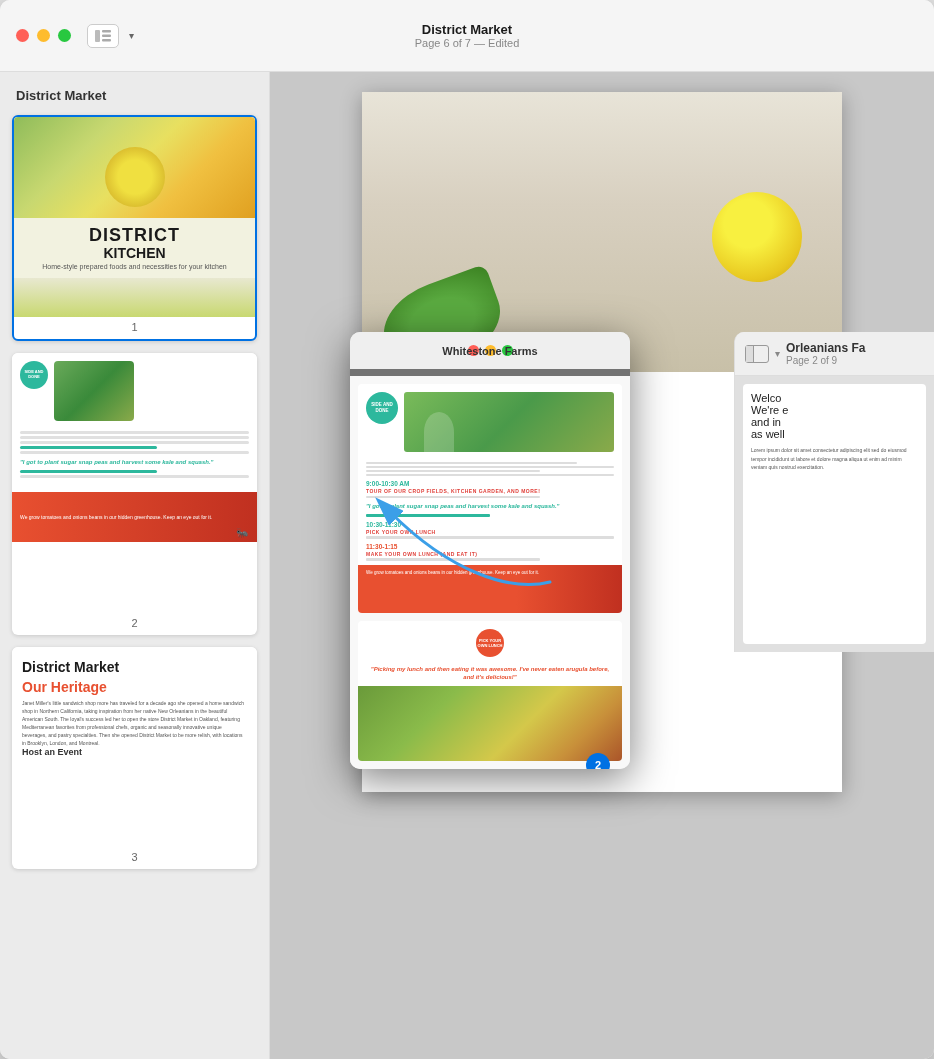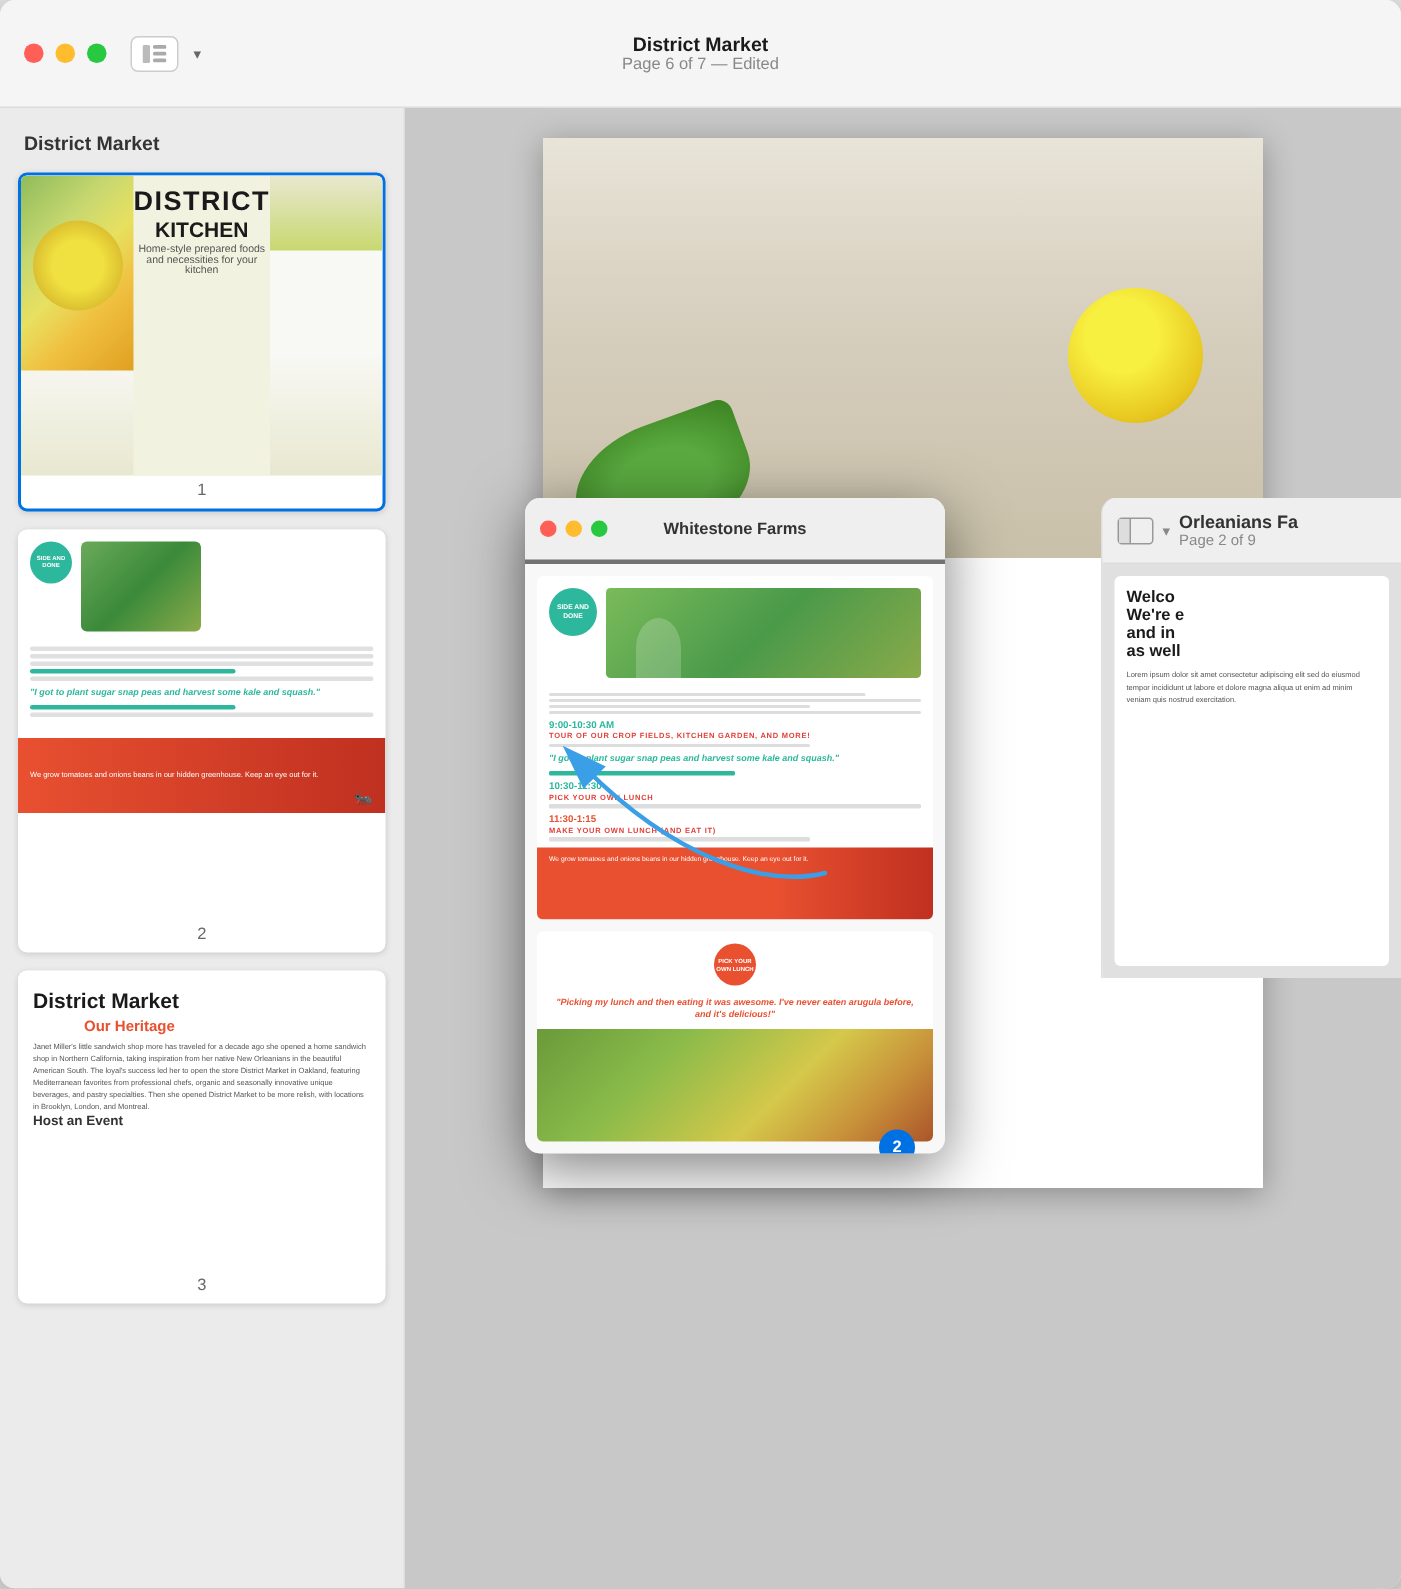--- a/index.html
+++ b/index.html
@@ -121,20 +121,21 @@
     }
 
     
     .thumb1-content {
       width: 100%;
       height: 200px;
       background: linear-gradient(to bottom, #f8f8f4 60%, #e8e8d0 100%);
       position: relative;
       overflow: hidden;
       display: flex;
+      flex-direction: column;
     }
     .thumb1-fruits {
       width: 100%;
       height: 130px;
       background: linear-gradient(135deg, #8fbc5a 0%, #c8d870 30%, #e8e060 50%, #f0c040 70%, #e0a020 100%);
       position: relative;
       overflow: hidden;
     }
     .thumb1-fruits::before {
       content: '';
@@ -265,25 +266,24 @@
       padding: 12px 10px;
       overflow: hidden;
     }
     .thumb3-title {
       font-size: 14px;
       font-weight: 700;
       color: #1a1a1a;
       margin-bottom: 4px;
     }
     .thumb3-subtitle {
-      font-size: 10px;
+      font-size: 14px;
       color: #e85030;
       font-weight: 600;
       margin-bottom: 4px;
-      margin-left: 34px;
     }
     .thumb3-body-text {
       font-size: 5px;
       color: #555;
       line-height: 1.6;
     }
     .thumb3-event {
       font-size: 9px;
       color: #333;
       font-weight: 600;
@@ -344,23 +344,24 @@
       border-radius: 10px;
       box-shadow: 0 10px 40px rgba(0,0,0,0.5);
       overflow: hidden;
       z-index: 10;
     }
     .popup-titlebar {
       display: flex;
       align-items: center;
       height: 44px;
       background: #efefef;
-      border-bottom: 3px solid #737373;
+      border-bottom: 7px solid #737373;
       padding: 0 10px;
       position: relative;
+      justify-content: center;
     }
     .popup-traffic-lights {
       display: flex;
       gap: 6px;
     }
     .popup-tl {
       width: 11px; height: 11px;
       border-radius: 50%;
     }
     .popup-tl-red { background: #ff5f57; }
@@ -561,21 +562,21 @@
       background: #fff;
       border-radius: 4px;
       overflow: hidden;
       height: 260px;
     }
     .right-page-inner {
       padding: 8px;
     }
     .right-text-large {
       font-size: 11px;
-      font-weight: 700;
+      font-weight: 400;
       color: #1a1a1a;
       margin-bottom: 6px;
     }
     .right-text-body {
       font-size: 5px;
       color: #555;
       line-height: 1.7;
     }
 
     

